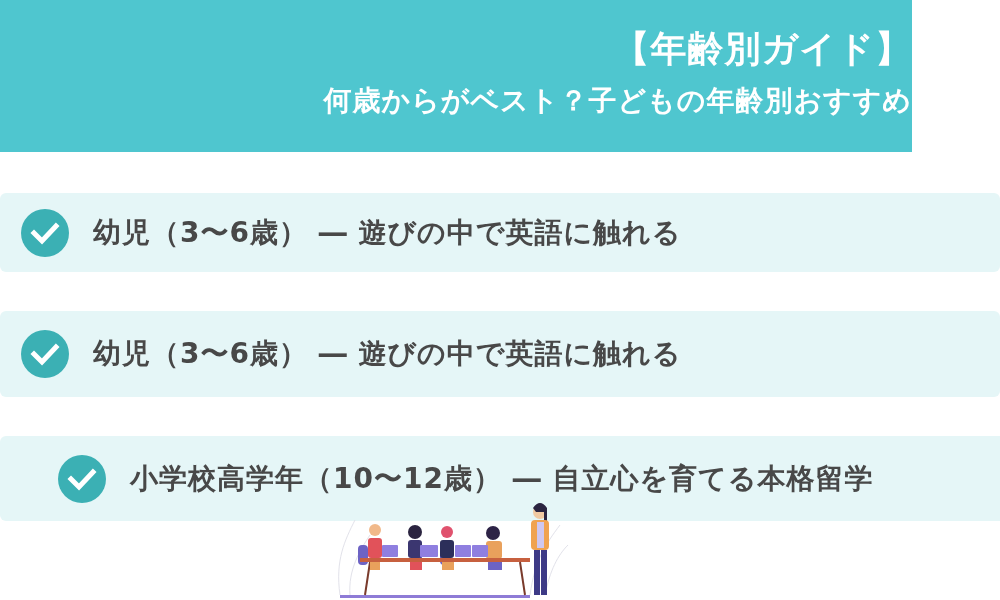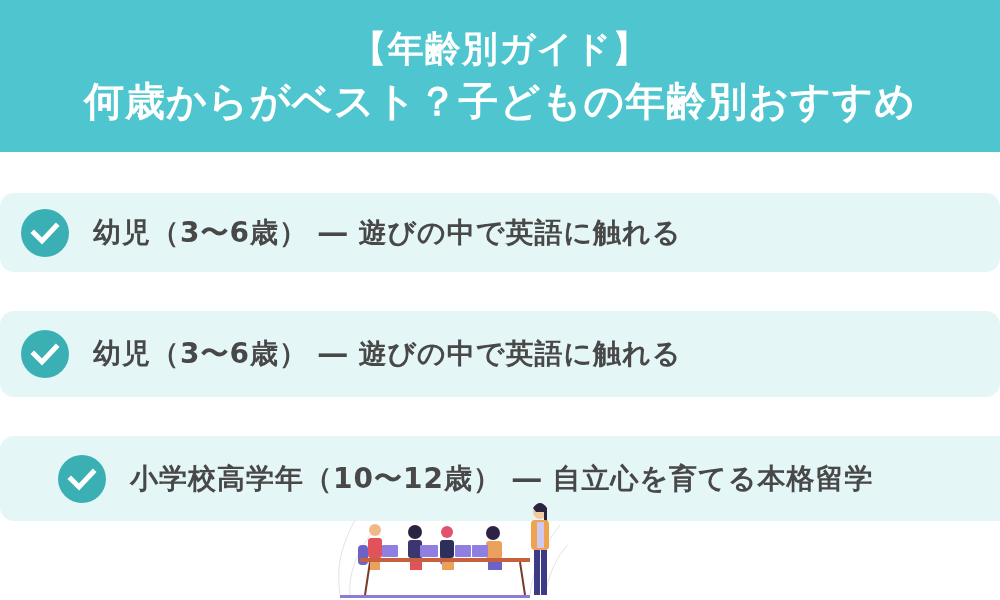--- a/index.html
+++ b/index.html
@@ -2,30 +2,30 @@
 <html><head>
 <meta charset="utf-8">
 <style>
   html, body { margin: 0; padding: 0; }
   body {
     width: 1000px; height: 600px; position: relative; overflow: hidden;
     background: #ffffff;
     font-family: "DejaVu Sans", "Liberation Sans", sans-serif;
   }
   .header {
-    position: absolute; left: 0; top: 0; width: 1000px; height: 152px;
+    position: absolute; left: 0; top: 0; width: 912px; height: 152px;
     background: #4fc6cf;
-    display: flex; flex-direction: column; align-items: center; justify-content: center;
+    display: flex; flex-direction: column; align-items: flex-end; justify-content: center;
     color: #ffffff; font-weight: bold;
   }
   .header .line1 { font-size: 36px; line-height: 50px; letter-spacing: 1px; }
-  .header .line2 { font-size: 40px; line-height: 54px; letter-spacing: 1px; white-space: nowrap; }
+  .header .line2 { font-size: 28px; line-height: 54px; letter-spacing: 1px; white-space: nowrap; }
   .row {
     position: absolute; left: 0; width: 1000px;
-    background: #e5f6f7; border-radius: 14px;
+    background: #e5f6f7; border-radius: 6px;
     display: flex; align-items: center;
   }
   .row1 { top: 193px; height: 79px; }
   .row2 { top: 311px; height: 86px; }
   .row3 { top: 436px; height: 85px; padding-left: 37px; }
   .check {
     width: 48px; height: 48px; border-radius: 50%; background: #3bb0b4;
     margin-left: 21px; margin-right: 24px; flex: none;
     display: flex; align-items: center; justify-content: center;
   }

